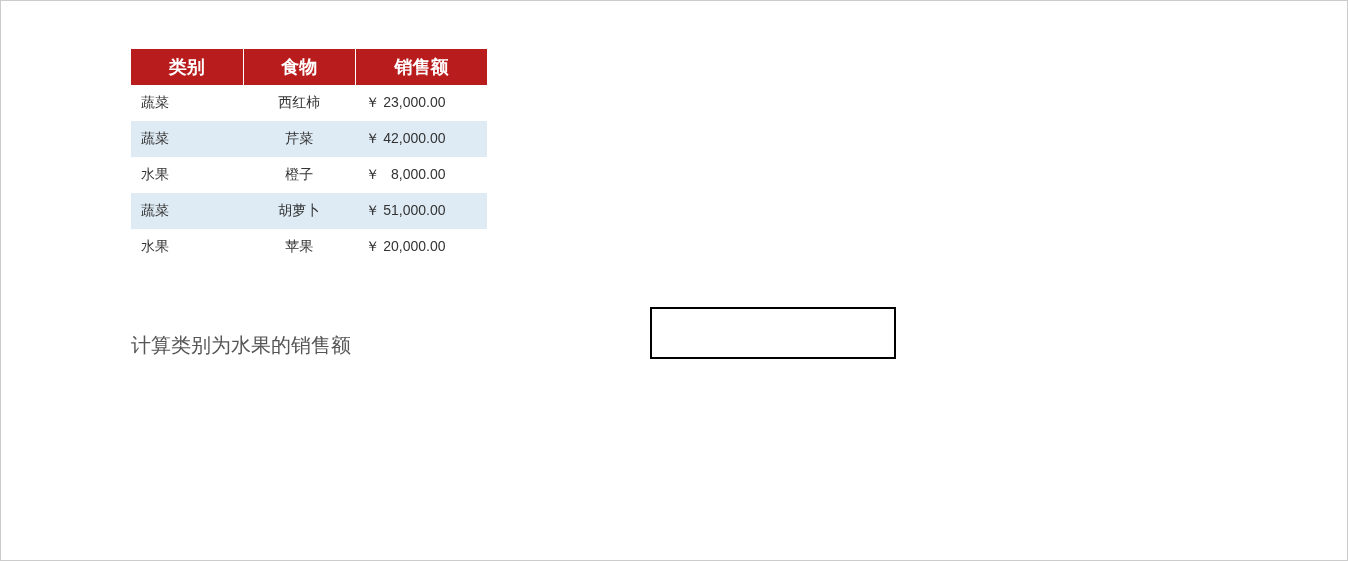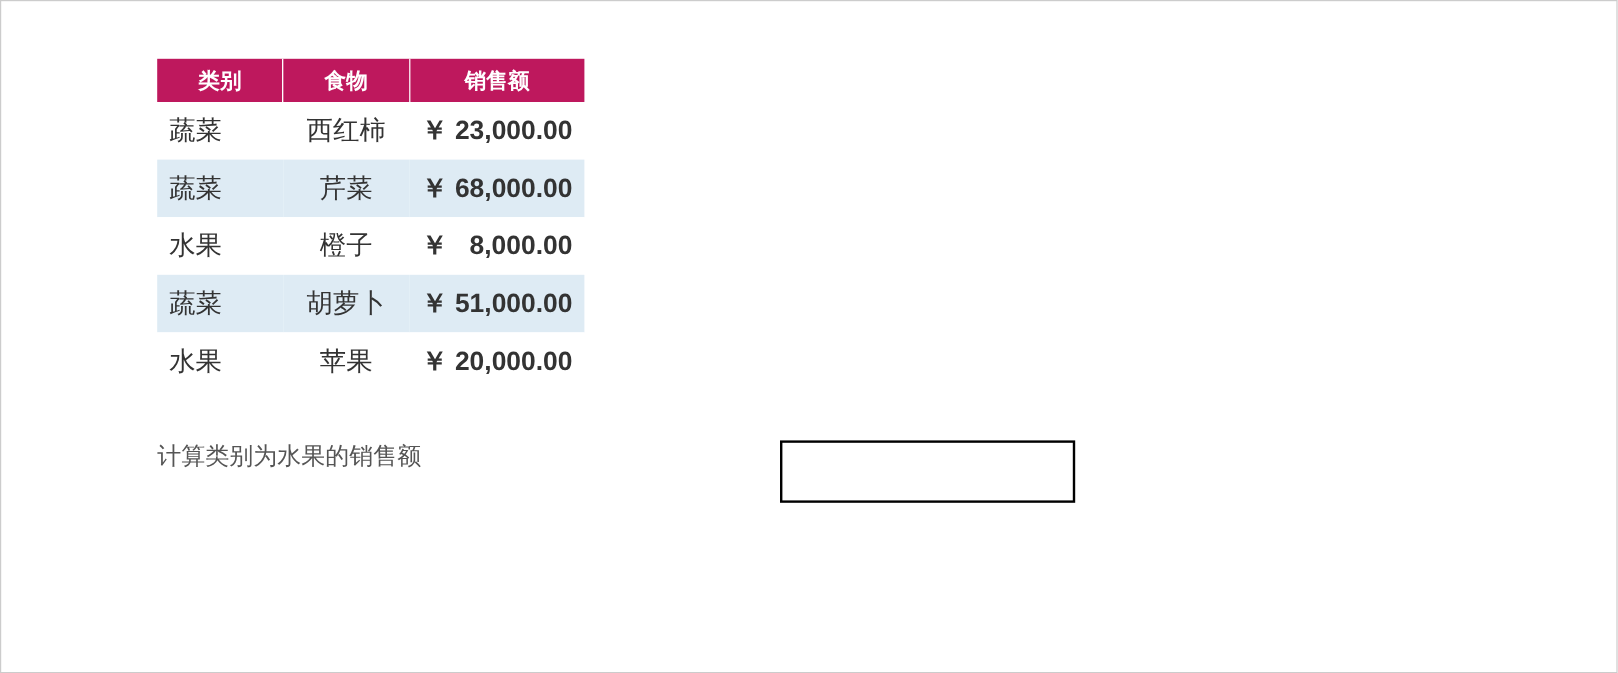--- a/index.html
+++ b/index.html
@@ -16,33 +16,33 @@
       position: relative;
     }
     .content {
       padding: 48px 0 0 130px;
     }
     table.data-table {
       border-collapse: collapse;
       width: 356px;
     }
     table.data-table th {
-      background: #be185d;
+      background: #b91c1c;
       color: #fff;
       font-weight: bold;
       font-size: 18px;
       padding: 6px 24px;
       text-align: center;
       border-right: 1px solid #fff;
     }
     table.data-table th:last-child {
       border-right: none;
     }
     table.data-table td {
-      font-size: 22px;
+      font-size: 14px;
       color: #333;
       padding: 9px 10px;
     }
     table.data-table tbody tr:nth-child(odd) {
       background: #fff;
     }
     table.data-table tbody tr:nth-child(even) {
       background: #deebf4;
     }
     .col-category {
@@ -53,26 +53,25 @@
       width: 110px;
       text-align: center;
     }
     .col-sales {
       width: 129px;
       text-align: left;
     }
     td.col-sales {
       font-family: Arial, sans-serif;
       white-space: pre;
-      font-weight: bold;
     }
     .prompt-row {
       margin-top: 42px;
       display: flex;
-      align-items: flex-start;
+      align-items: flex-end;
     }
     .prompt-label {
       font-size: 20px;
       color: #555;
       width: 519px;
     }
     .answer-box {
       width: 246px;
       height: 52px;
       border: 2px solid #000;
@@ -96,21 +95,21 @@
     </thead>
     <tbody>
       <tr>
         <td class="col-category">蔬菜</td>
         <td class="col-food">西红柿</td>
         <td class="col-sales">￥ 23,000.00</td>
       </tr>
       <tr>
         <td class="col-category">蔬菜</td>
         <td class="col-food">芹菜</td>
-        <td class="col-sales">￥ 68,000.00</td>
+        <td class="col-sales">￥ 42,000.00</td>
       </tr>
       <tr>
         <td class="col-category">水果</td>
         <td class="col-food">橙子</td>
         <td class="col-sales">￥   8,000.00</td>
       </tr>
       <tr>
         <td class="col-category">蔬菜</td>
         <td class="col-food">胡萝卜</td>
         <td class="col-sales">￥ 51,000.00</td>

